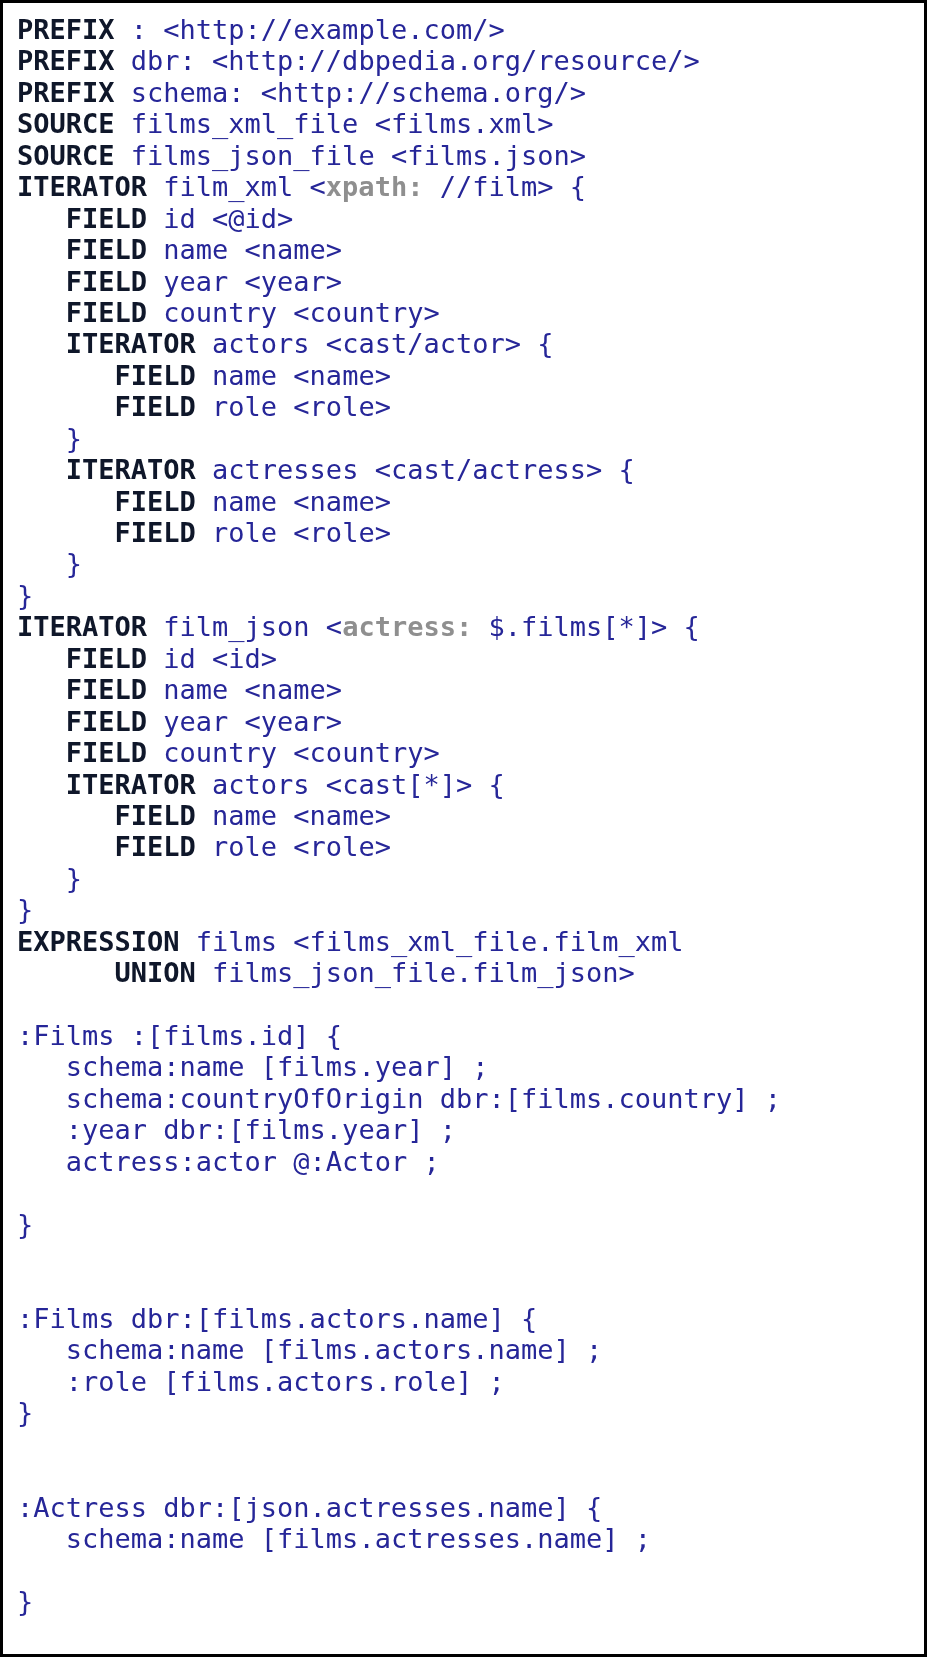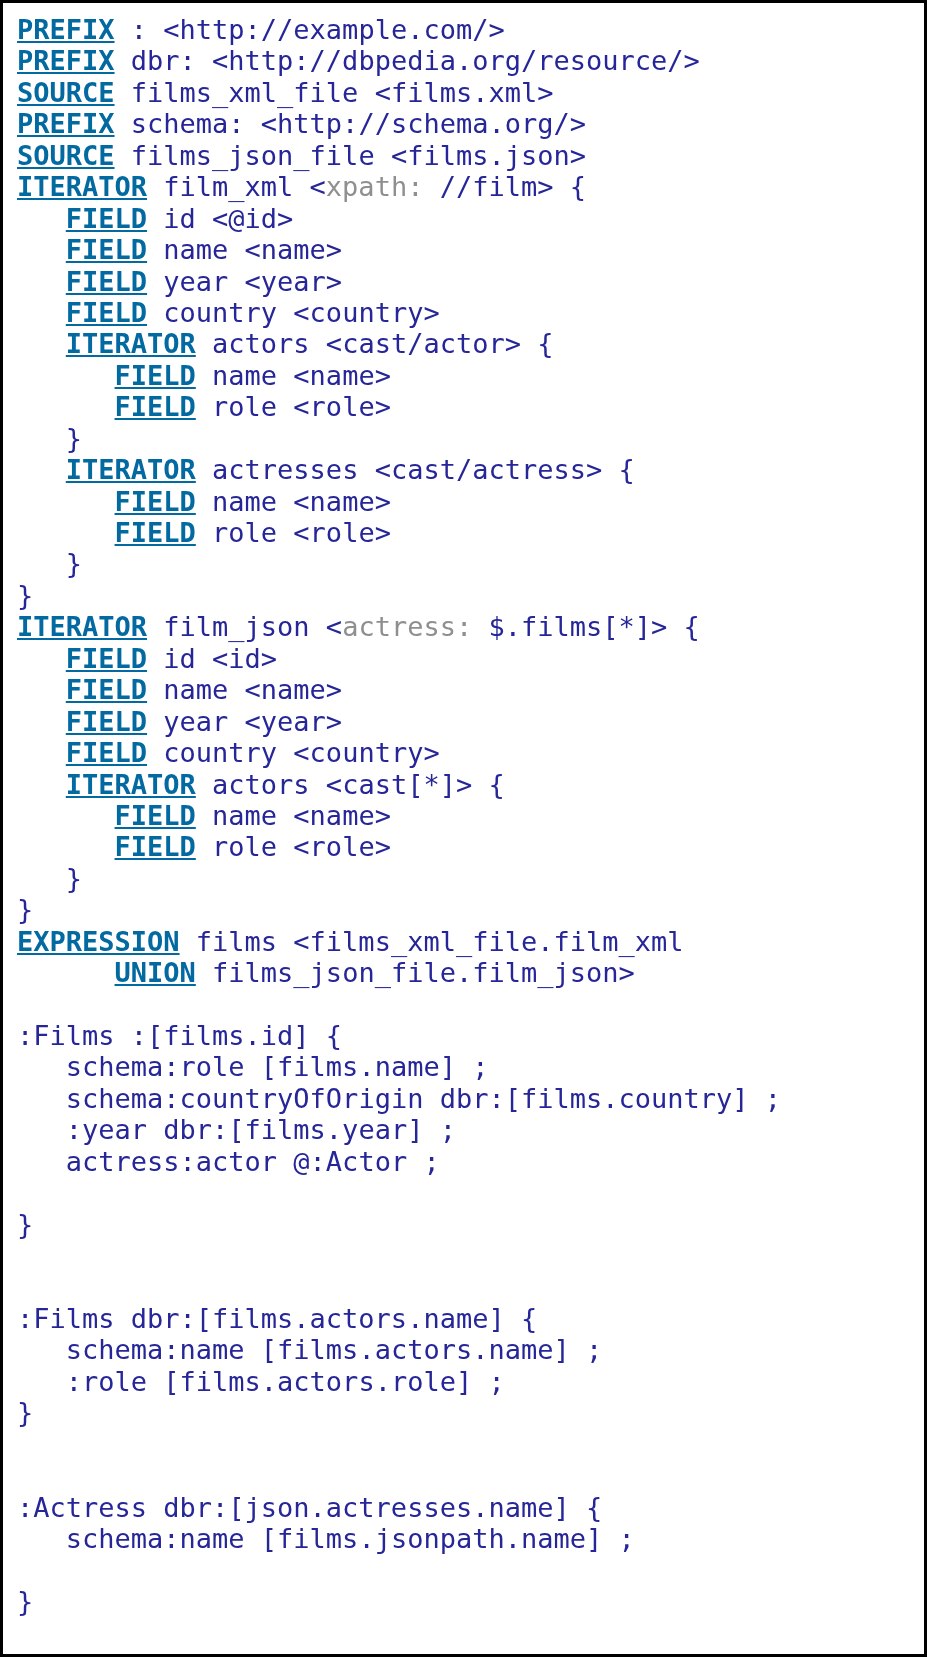--- a/index.html
+++ b/index.html
@@ -31,39 +31,38 @@
     height: 31.45px;
     line-height: 31.45px;
     font-size: 27px;
     letter-spacing: 0px;
     white-space: pre;
     color: #262698;
     font-family: "DejaVu Sans Mono", "Liberation Mono", monospace;
   }
   .line.blank { color: transparent; }
   .kw {
-    color: #0369a1;
+    color: #0f172a;
     font-weight: bold;
-    text-decoration: underline;
   }
   .qlang {
     color: #8f8f8f;
-    font-weight: normal;
+    font-weight: bold;
   }
   .txt { color: #262698; }
 </style>
 </head>
 <body>
 
 <div id="figure">
   <div id="code">
       <div class="line"><span class="kw">PREFIX</span><span class="txt"> : &lt;http://example.com/&gt;</span></div>
       <div class="line"><span class="kw">PREFIX</span><span class="txt"> dbr: &lt;http://dbpedia.org/resource/&gt;</span></div>
+      <div class="line"><span class="kw">PREFIX</span><span class="txt"> schema: &lt;http://schema.org/&gt;</span></div>
       <div class="line"><span class="kw">SOURCE</span><span class="txt"> films_xml_file &lt;films.xml&gt;</span></div>
-      <div class="line"><span class="kw">PREFIX</span><span class="txt"> schema: &lt;http://schema.org/&gt;</span></div>
       <div class="line"><span class="kw">SOURCE</span><span class="txt"> films_json_file &lt;films.json&gt;</span></div>
       <div class="line"><span class="kw">ITERATOR</span><span class="txt"> film_xml &lt;</span><span class="qlang">xpath:</span><span class="txt"> //film&gt; {</span></div>
       <div class="line"><span class="txt">   </span><span class="kw">FIELD</span><span class="txt"> id &lt;@id&gt;</span></div>
       <div class="line"><span class="txt">   </span><span class="kw">FIELD</span><span class="txt"> name &lt;name&gt;</span></div>
       <div class="line"><span class="txt">   </span><span class="kw">FIELD</span><span class="txt"> year &lt;year&gt;</span></div>
       <div class="line"><span class="txt">   </span><span class="kw">FIELD</span><span class="txt"> country &lt;country&gt;</span></div>
       <div class="line"><span class="txt">   </span><span class="kw">ITERATOR</span><span class="txt"> actors &lt;cast/actor&gt; {</span></div>
       <div class="line"><span class="txt">      </span><span class="kw">FIELD</span><span class="txt"> name &lt;name&gt;</span></div>
       <div class="line"><span class="txt">      </span><span class="kw">FIELD</span><span class="txt"> role &lt;role&gt;</span></div>
       <div class="line"><span class="txt">   </span><span class="txt">}</span></div>
@@ -79,32 +78,32 @@
       <div class="line"><span class="txt">   </span><span class="kw">FIELD</span><span class="txt"> country &lt;country&gt;</span></div>
       <div class="line"><span class="txt">   </span><span class="kw">ITERATOR</span><span class="txt"> actors &lt;cast[*]&gt; {</span></div>
       <div class="line"><span class="txt">      </span><span class="kw">FIELD</span><span class="txt"> name &lt;name&gt;</span></div>
       <div class="line"><span class="txt">      </span><span class="kw">FIELD</span><span class="txt"> role &lt;role&gt;</span></div>
       <div class="line"><span class="txt">   </span><span class="txt">}</span></div>
       <div class="line"><span class="txt">}</span></div>
       <div class="line"><span class="kw">EXPRESSION</span><span class="txt"> films &lt;films_xml_file.film_xml</span></div>
       <div class="line"><span class="txt">      </span><span class="kw">UNION</span><span class="txt"> films_json_file.film_json&gt;</span></div>
       <div class="line blank">&nbsp;</div>
       <div class="line"><span class="txt">:Films :[films.id] {</span></div>
-      <div class="line"><span class="txt">   </span><span class="txt">schema:role [films.name] ;</span></div>
+      <div class="line"><span class="txt">   </span><span class="txt">schema:name [films.year] ;</span></div>
       <div class="line"><span class="txt">   </span><span class="txt">schema:countryOfOrigin dbr:[films.country] ;</span></div>
       <div class="line"><span class="txt">   </span><span class="txt">:year dbr:[films.year] ;</span></div>
       <div class="line"><span class="txt">   </span><span class="txt">actress:actor @:Actor ;</span></div>
       <div class="line"><span class="txt">   </span></div>
       <div class="line"><span class="txt">}</span></div>
       <div class="line blank">&nbsp;</div>
       <div class="line blank">&nbsp;</div>
       <div class="line"><span class="txt">:Films dbr:[films.actors.name] {</span></div>
       <div class="line"><span class="txt">   </span><span class="txt">schema:name [films.actors.name] ;</span></div>
       <div class="line"><span class="txt">   </span><span class="txt">:role [films.actors.role] ;</span></div>
       <div class="line"><span class="txt">}</span></div>
       <div class="line blank">&nbsp;</div>
       <div class="line blank">&nbsp;</div>
       <div class="line"><span class="txt">:Actress dbr:[json.actresses.name] {</span></div>
-      <div class="line"><span class="txt">   </span><span class="txt">schema:name [films.jsonpath.name] ;</span></div>
+      <div class="line"><span class="txt">   </span><span class="txt">schema:name [films.actresses.name] ;</span></div>
       <div class="line"><span class="txt">   </span></div>
       <div class="line"><span class="txt">}</span></div>
     </div>
 </div>
 
 </body></html>

